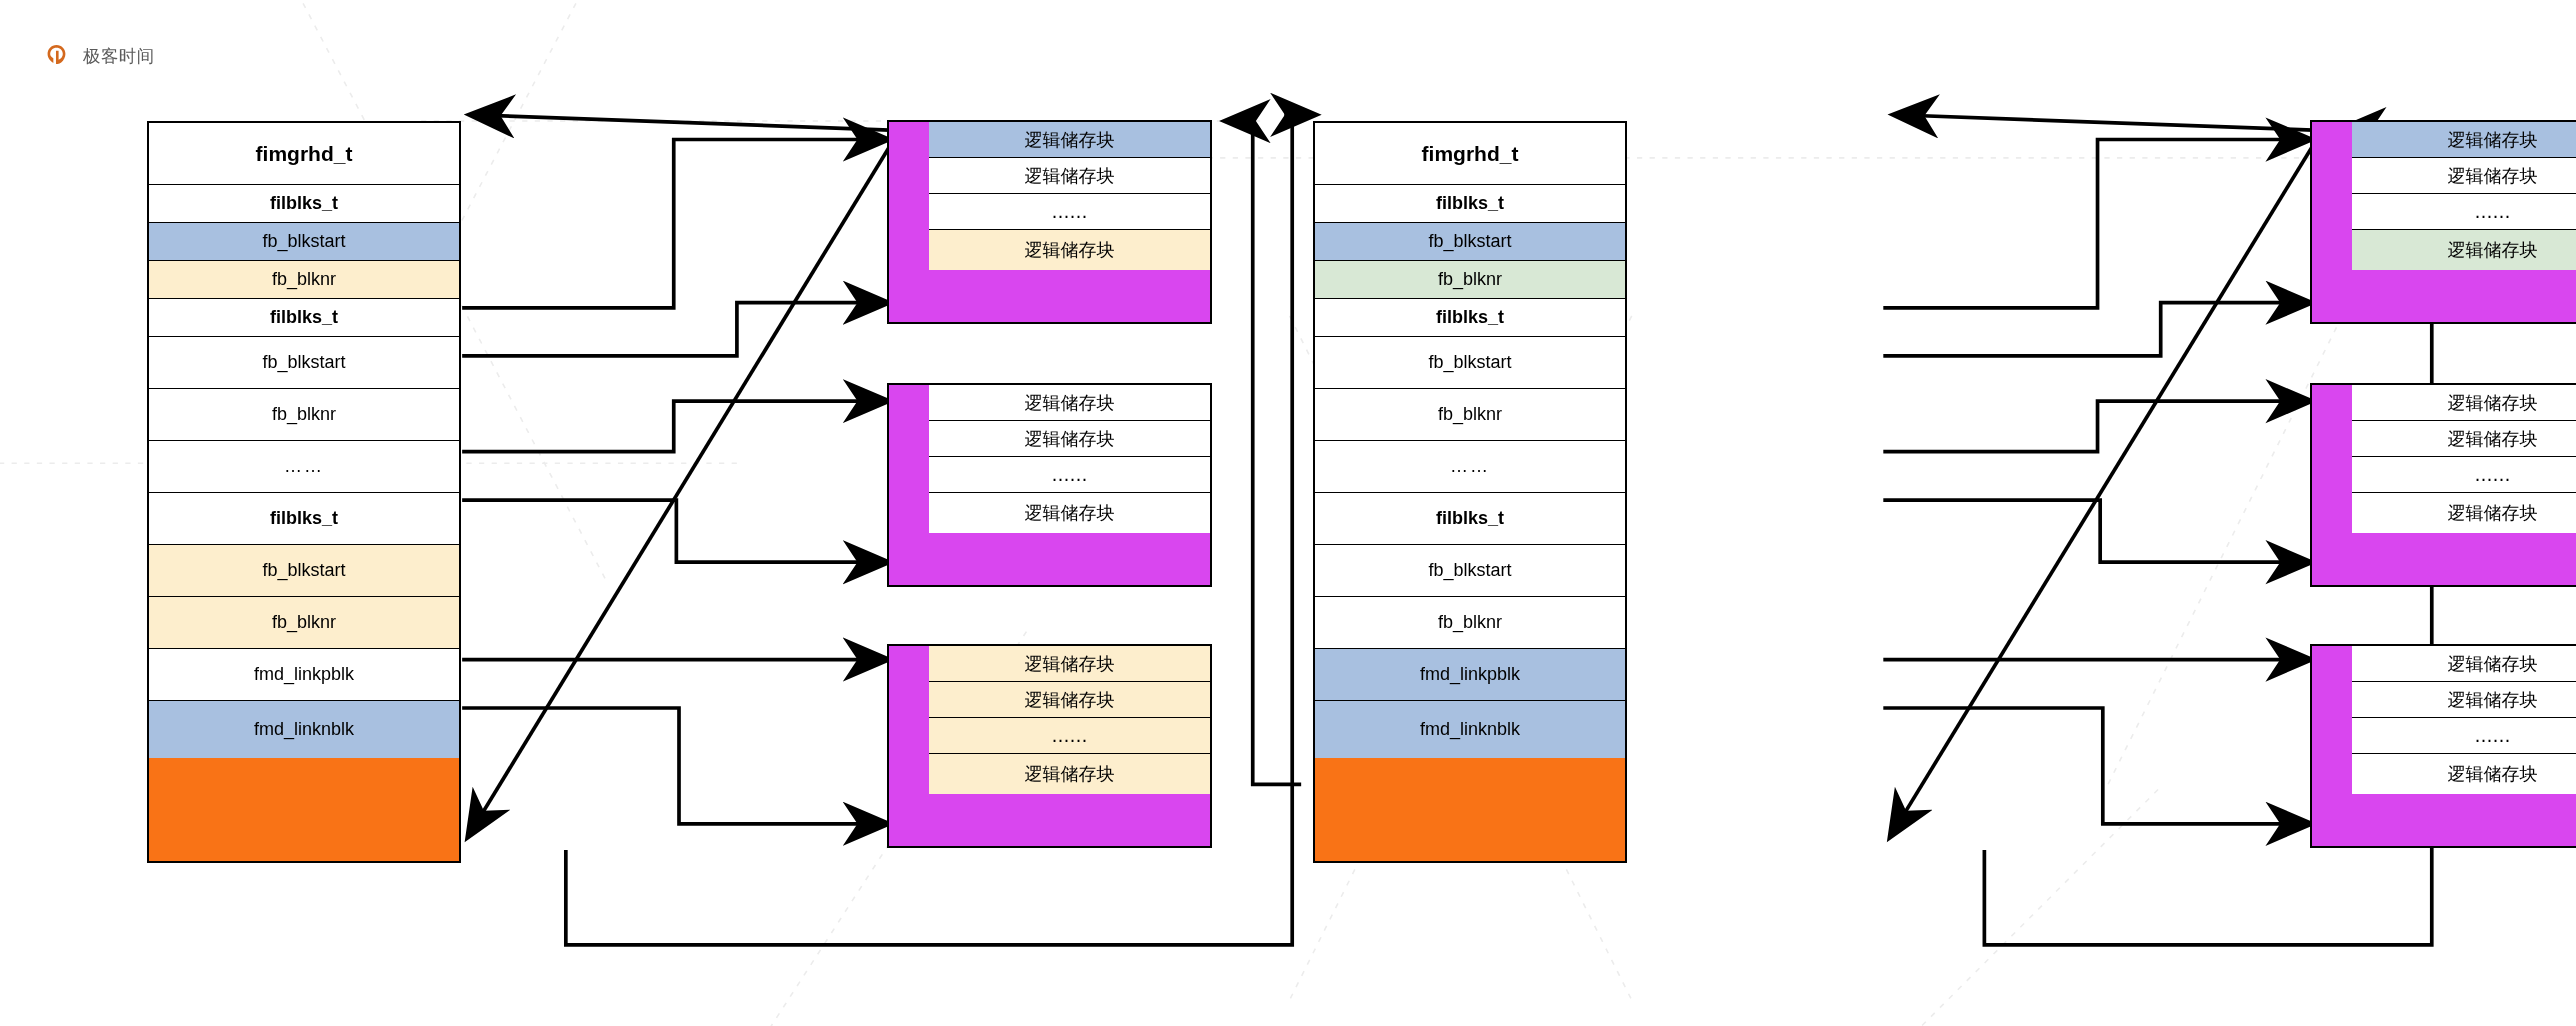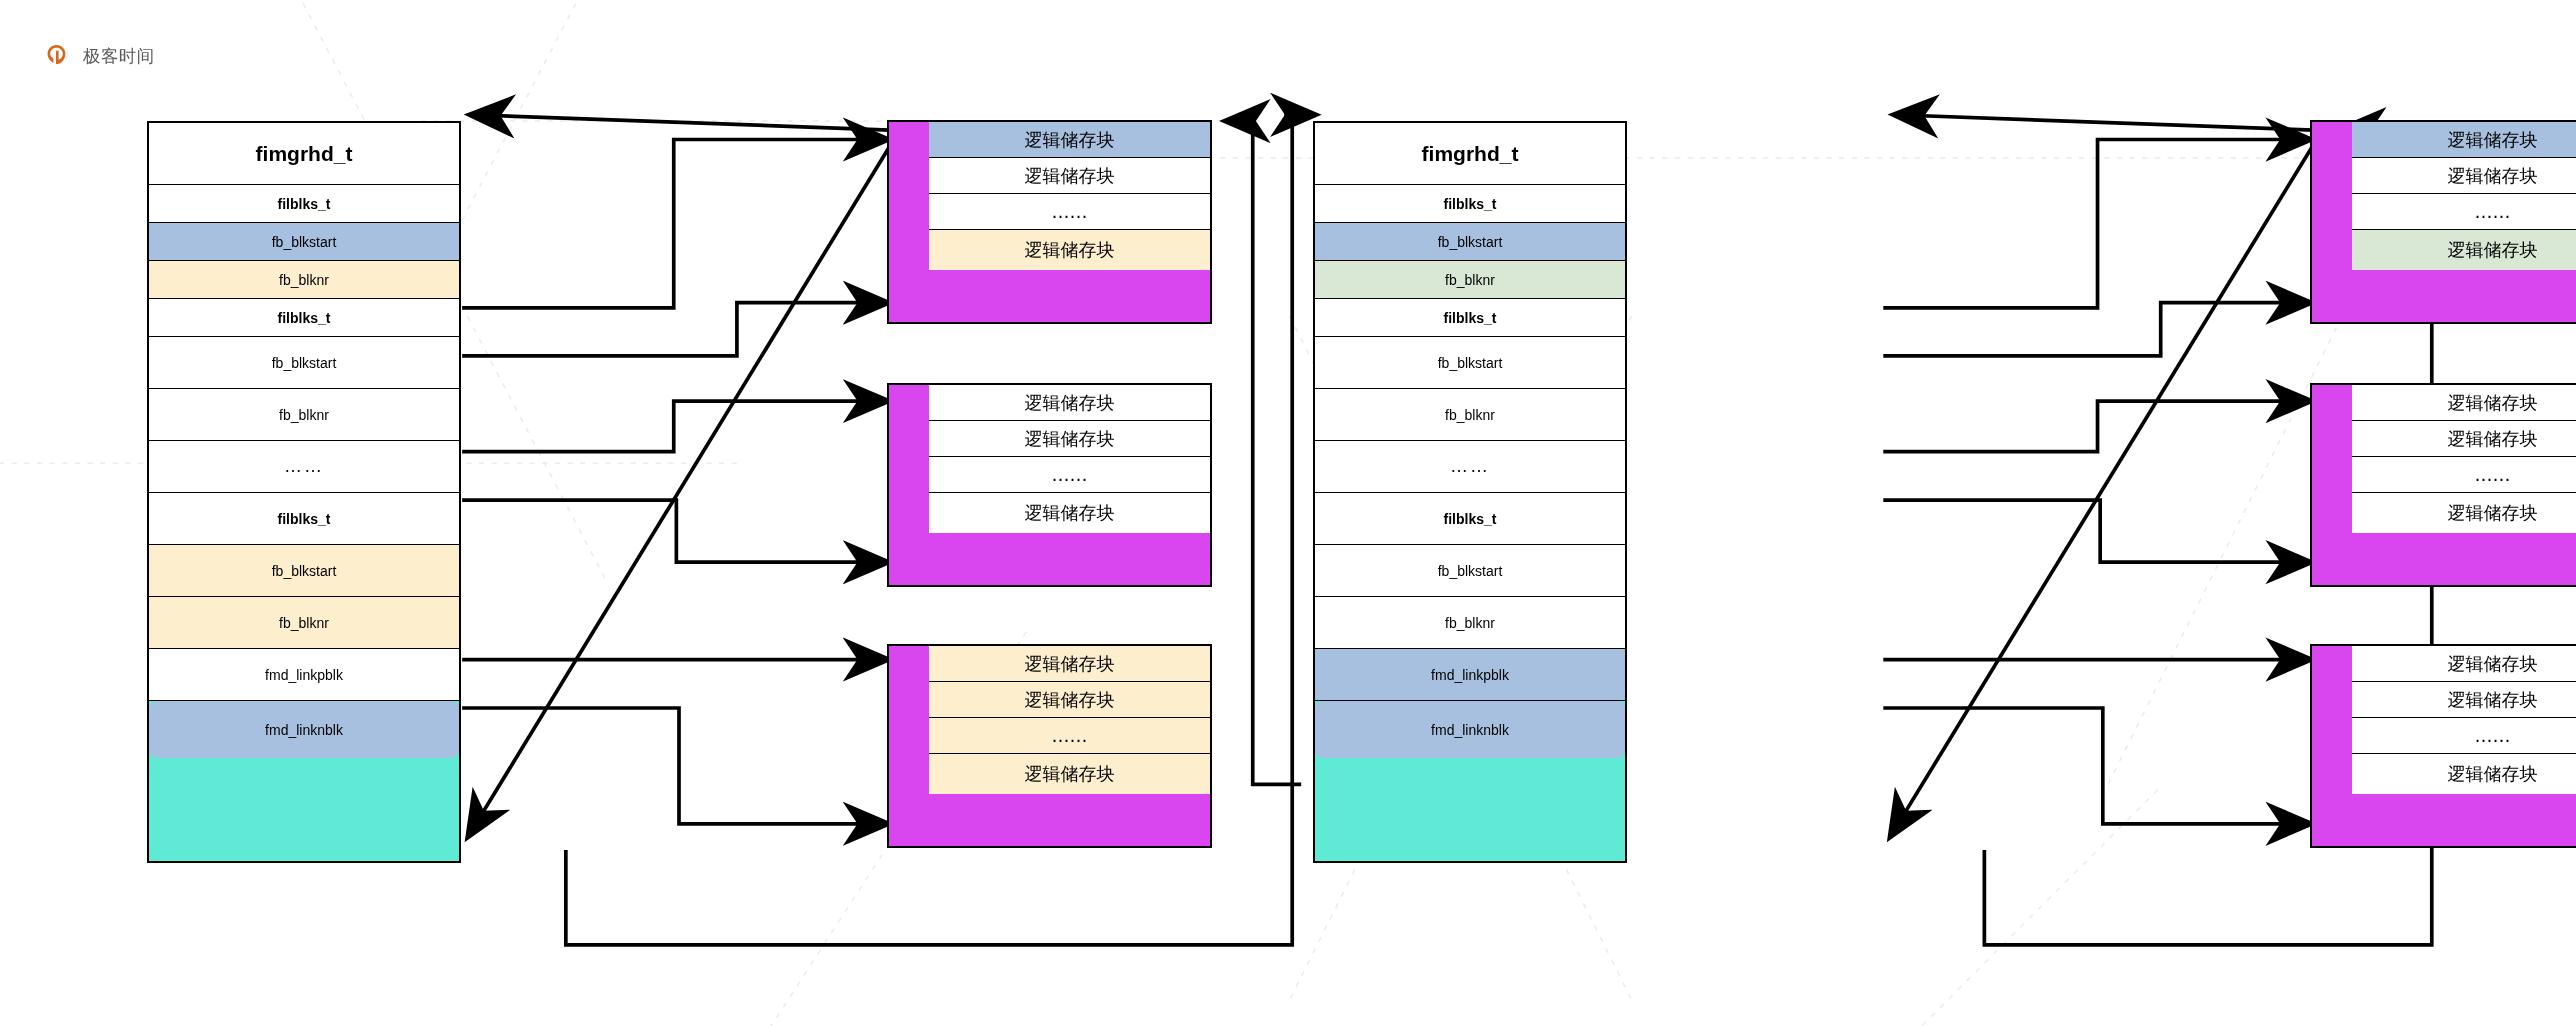--- a/index.html
+++ b/index.html
@@ -10,27 +10,27 @@
   .wm-logo{position:absolute;left:46px;top:44px;display:flex;align-items:center;gap:13px;}
   .wm-logo .mark{width:24px;height:24px;position:relative;}
   .wm-logo .mark svg{display:block;}
   .wm-logo .wm-text{font-size:17.4px;color:#5a5a5a;letter-spacing:0.5px;
       font-family:"DejaVu Sans","Liberation Sans",sans-serif;font-weight:500;}
 
   
   .wm-bg{position:absolute;inset:0;pointer-events:none;}
 
   
-  .struct{position:absolute;border:2.6px solid #000;box-sizing:border-box;background:#5eead4;}
+  .struct{position:absolute;border:2.6px solid #000;box-sizing:border-box;background:#f97316;}
   .struct .row{
      box-sizing:border-box;border-bottom:1.6px solid #000;display:flex;
      align-items:center;justify-content:center;
-     font-size:14px;color:#000;white-space:nowrap;
+     font-size:18px;color:#000;white-space:nowrap;
   }
-  .struct .row:last-child{border-bottom:none;border-radius:8px;}
+  .struct .row:last-child{border-bottom:none;}
   .struct .row.hdr{font-weight:bold;}
   .struct .row.big{font-weight:bold;font-size:21px;}
   .struct .row.dots{letter-spacing:2.1px;font-size:18px;}
 
   .blk{position:absolute;border:2.6px solid #000;box-sizing:border-box;background:#d946ef;padding-left:40px;}
   .blk .brow{
      box-sizing:border-box;border-bottom:1.6px solid #000;display:flex;
      align-items:center;justify-content:center;font-size:18px;color:#000;white-space:nowrap;
      font-family:"DejaVu Sans","Liberation Sans",sans-serif;
   }

